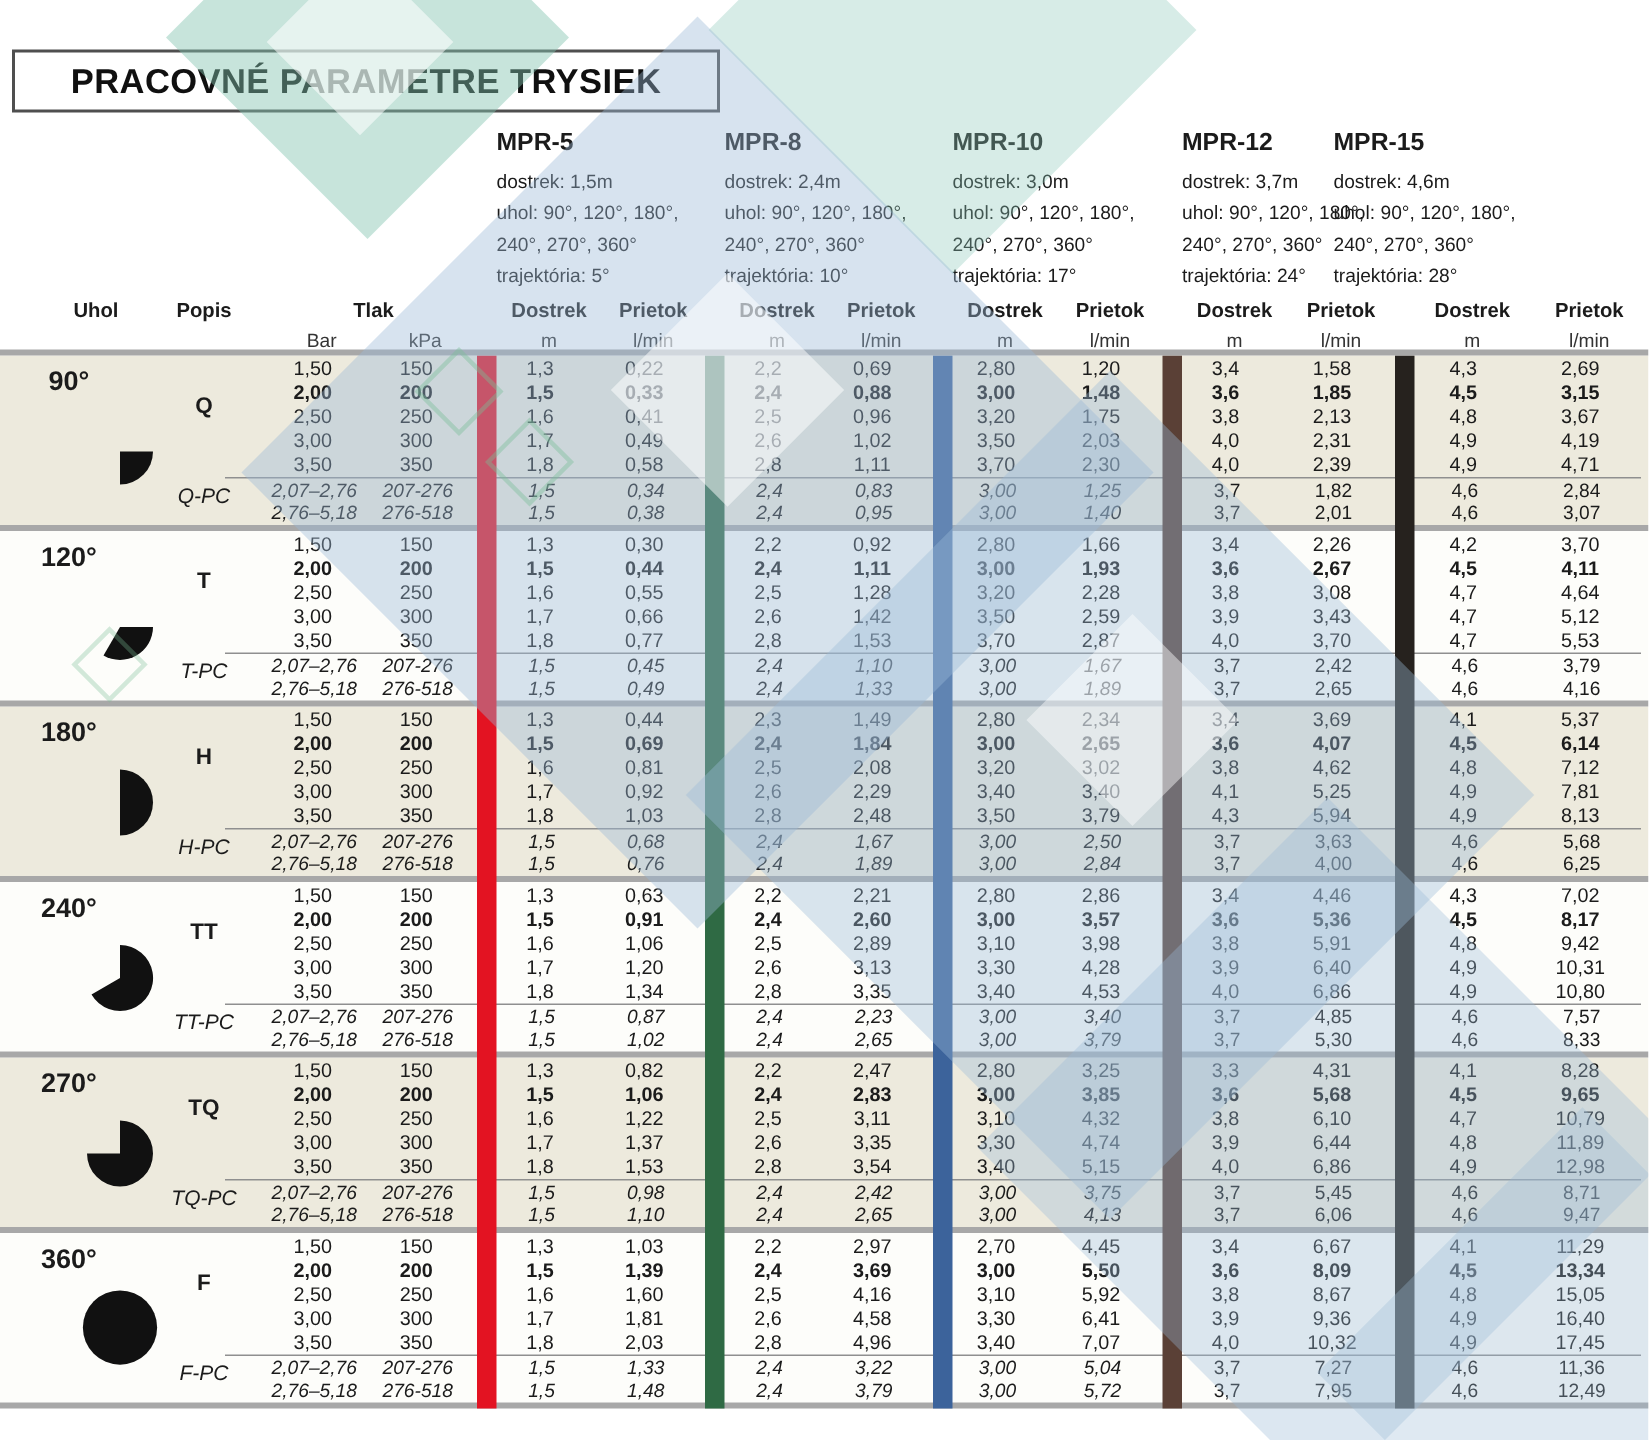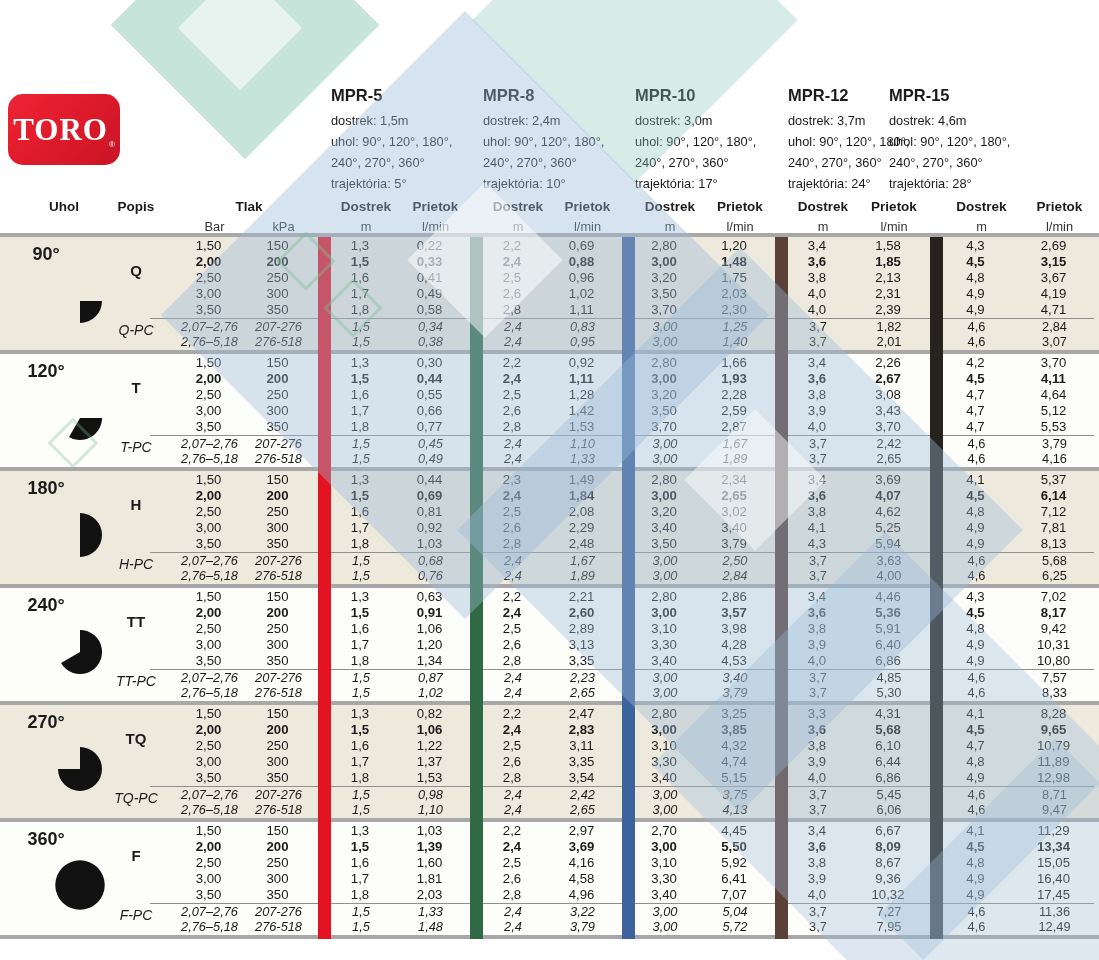--- a/index.html
+++ b/index.html
@@ -45,25 +45,24 @@
 .gicon{position:absolute;z-index:8}
 
 #wm{position:absolute;left:0;top:0;width:1099px;height:960px;z-index:20;pointer-events:none;overflow:hidden}
 .wd{position:absolute;transform:rotate(45deg)}
 </style>
 </head>
 <body>
 
 <div id="page">
 
-
-  <div id="logo">
-    <span class="toro">TORO</span>
-    <span class="reg">®</span>
+  <div id="title-box">
+    <span>PRACOVNÉ PARAMETRE TRYSIEK</span>
   </div>
+
 
   <div id="model-headers">
       <div class="model-block" style="left: 331px;">
         <div class="model-name">MPR-5</div>
         <div class="model-line">dostrek: 1,5m</div>
         <div class="model-line">uhol: 90°, 120°, 180°,</div>
         <div class="model-line">240°, 270°, 360°</div>
         <div class="model-line">trajektória: 5°</div>
       </div>
       <div class="model-block" style="left: 483px;">

